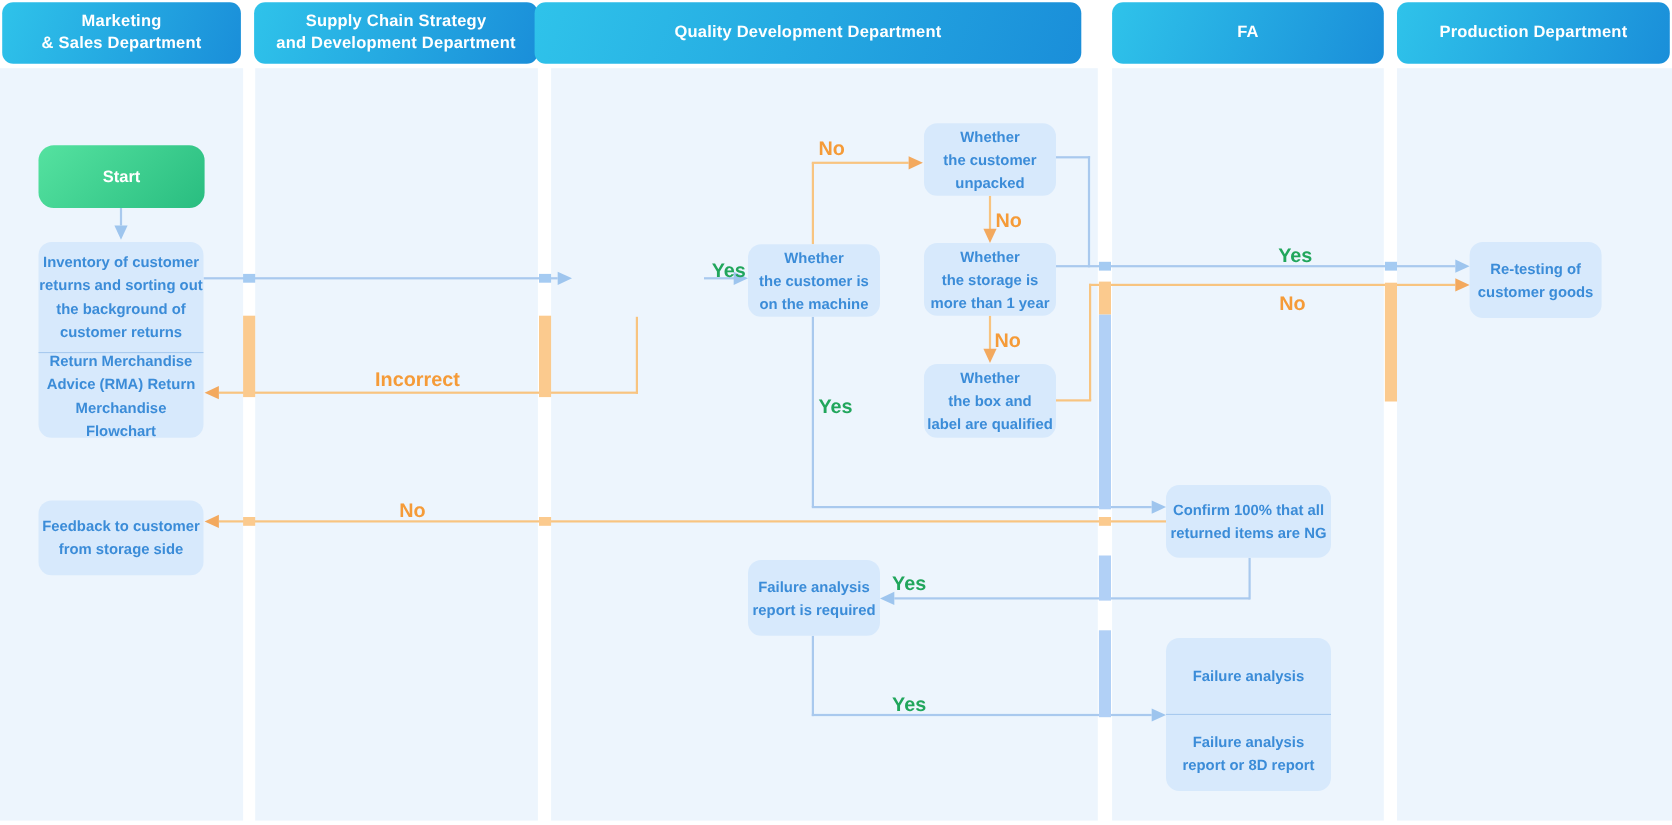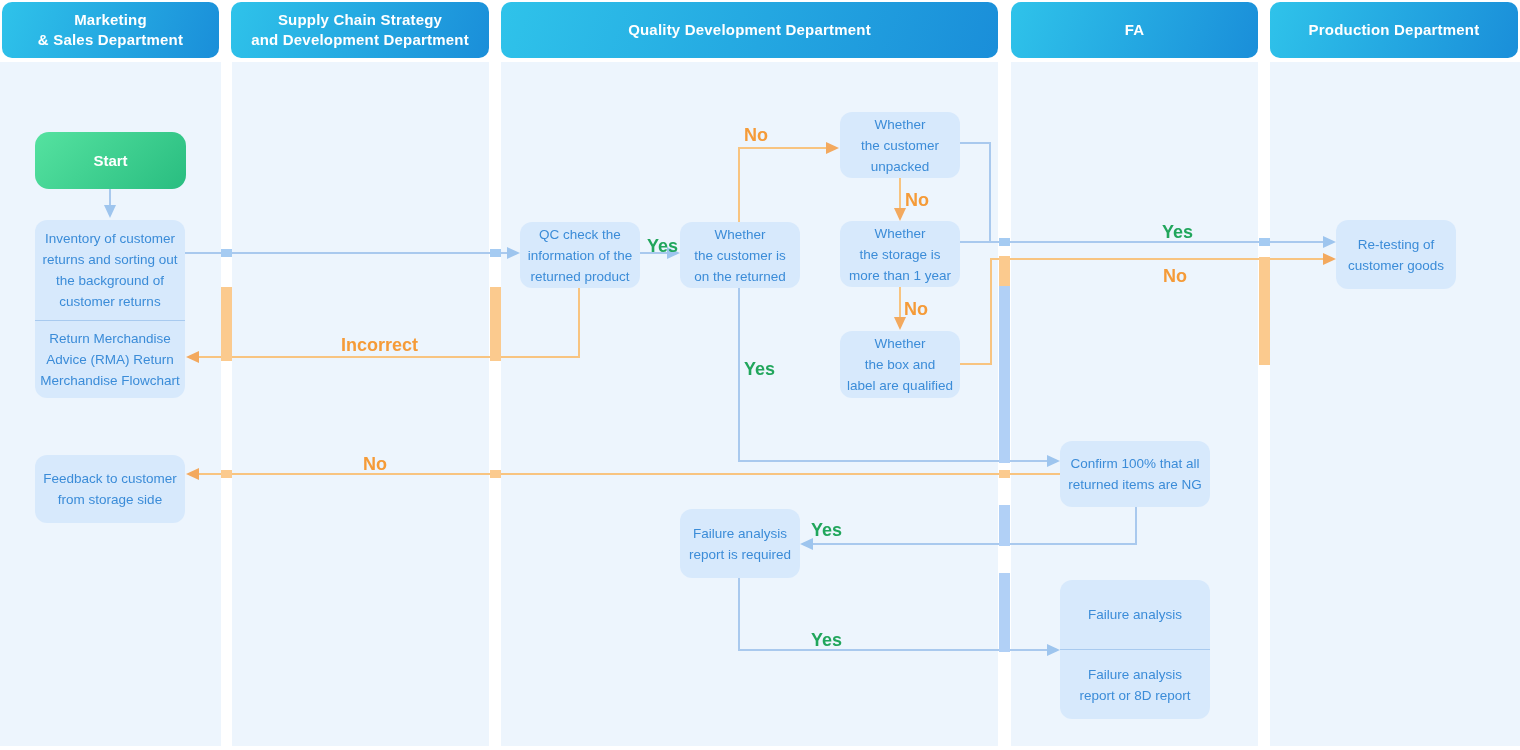--- a/index.html
+++ b/index.html
@@ -6,21 +6,21 @@
   .canvas{position:relative;width:1520px;height:750px;background:#ffffff;overflow:hidden;
           font-family:"Liberation Sans", sans-serif;}
   .lane{position:absolute;top:62px;height:684px;background:#edf5fd;}
   .hdr{position:absolute;top:2px;height:56px;border-radius:10px;
        background:linear-gradient(110deg,#2fc3ea 0%,#1a8ed9 100%);
        color:#ffffff;font-weight:700;font-size:15px;line-height:20px;letter-spacing:.2px;
        display:flex;flex-direction:column;justify-content:center;align-items:center;text-align:center;}
   .node{position:absolute;background:#d7e9fc;border-radius:12px;color:#3b8cd8;
         font-size:13.5px;line-height:21px;font-weight:500;text-align:center;
         display:flex;flex-direction:column;justify-content:center;align-items:center;}
-  .node span{display:block;width:100%;}
+  .node span{display:block;width:100%;font-weight:bold;}
   .cell{display:flex;flex-direction:column;justify-content:center;align-items:center;width:100%;}
   .divider{width:100%;height:1px;background:rgba(110,165,225,.45);}
   .start{background:linear-gradient(135deg,#55e2a0 0%,#29bd80 100%);color:#ffffff;
          font-weight:700;font-size:15px;border-radius:14px;}
   .l-h{position:absolute;height:2px;}
   .l-v{position:absolute;width:2px;}
   .blue{background:#a9c9ee;}
   .orange{background:#f8c480;}
   .ar{position:absolute;width:0;height:0;}
   .ar-r-b{border-top:6px solid transparent;border-bottom:6px solid transparent;border-left:13px solid #9ec5ee;}
@@ -50,21 +50,21 @@
   <div class="lane" style="left:1270px;width:250px"></div>
 
   <div class="hdr" style="left:2px;width:217px">
     <span>Marketing</span>
     <span>&amp; Sales Department</span>
   </div>
   <div class="hdr" style="left:231px;width:258px">
     <span>Supply Chain Strategy</span>
     <span>and Development Department</span>
   </div>
-  <div class="hdr" style="left:501px;width:497px">
+  <div class="hdr" style="left:486px;width:497px">
     <span>Quality Development Department</span>
   </div>
   <div class="hdr" style="left:1011px;width:247px">
     <span>FA</span>
   </div>
   <div class="hdr" style="left:1270px;width:248px">
     <span>Production Department</span>
   </div>
 
   <div class="l-v blue" style="left:109px;top:189px;height:16px"></div>
@@ -163,30 +163,25 @@
       <span>Advice (RMA) Return</span>
       <span>Merchandise Flowchart</span>
     </div>
   </div>
 
   <div class="node" style="left:35px;top:455px;width:150px;height:68px">
     <span>Feedback to customer</span>
     <span>from storage side</span>
   </div>
 
-  <div class="node" style="left:520px;top:222px;width:120px;height:66px">
-    <span>QC check the</span>
-    <span>information of the</span>
-    <span>returned product</span>
-  </div>
 
   <div class="node" style="left:680px;top:222px;width:120px;height:66px">
     <span>Whether</span>
     <span>the customer is</span>
-    <span>on the returned</span>
+    <span>on the machine</span>
   </div>
 
   <div class="node" style="left:840px;top:112px;width:120px;height:66px">
     <span>Whether</span>
     <span>the customer</span>
     <span>unpacked</span>
   </div>
 
   <div class="node" style="left:840px;top:221px;width:120px;height:66px">
     <span>Whether</span>

